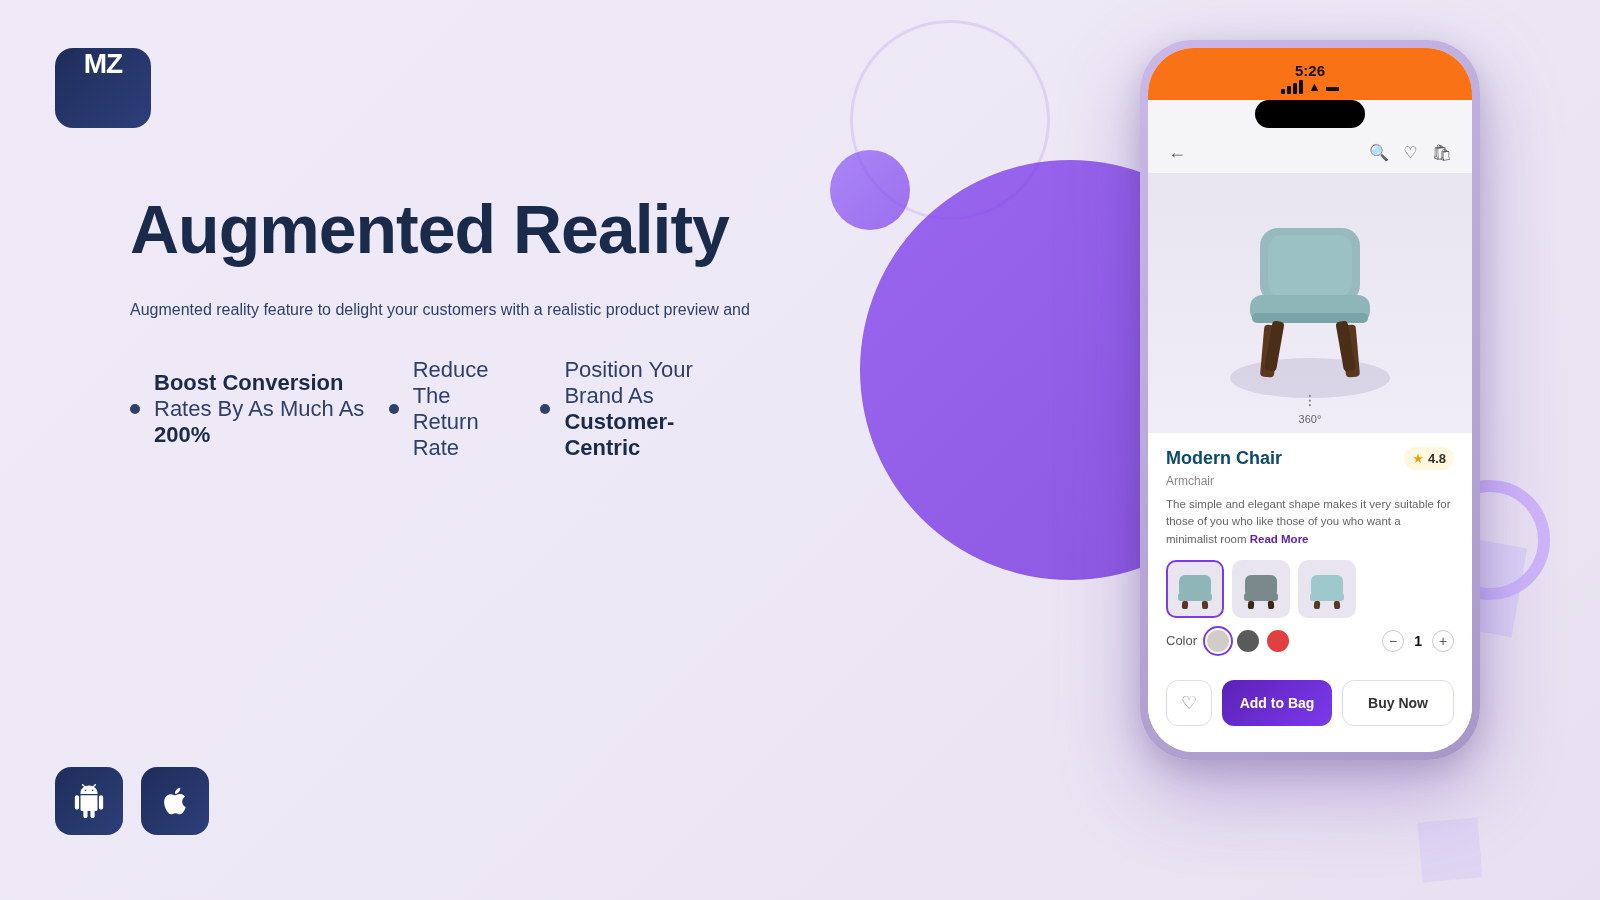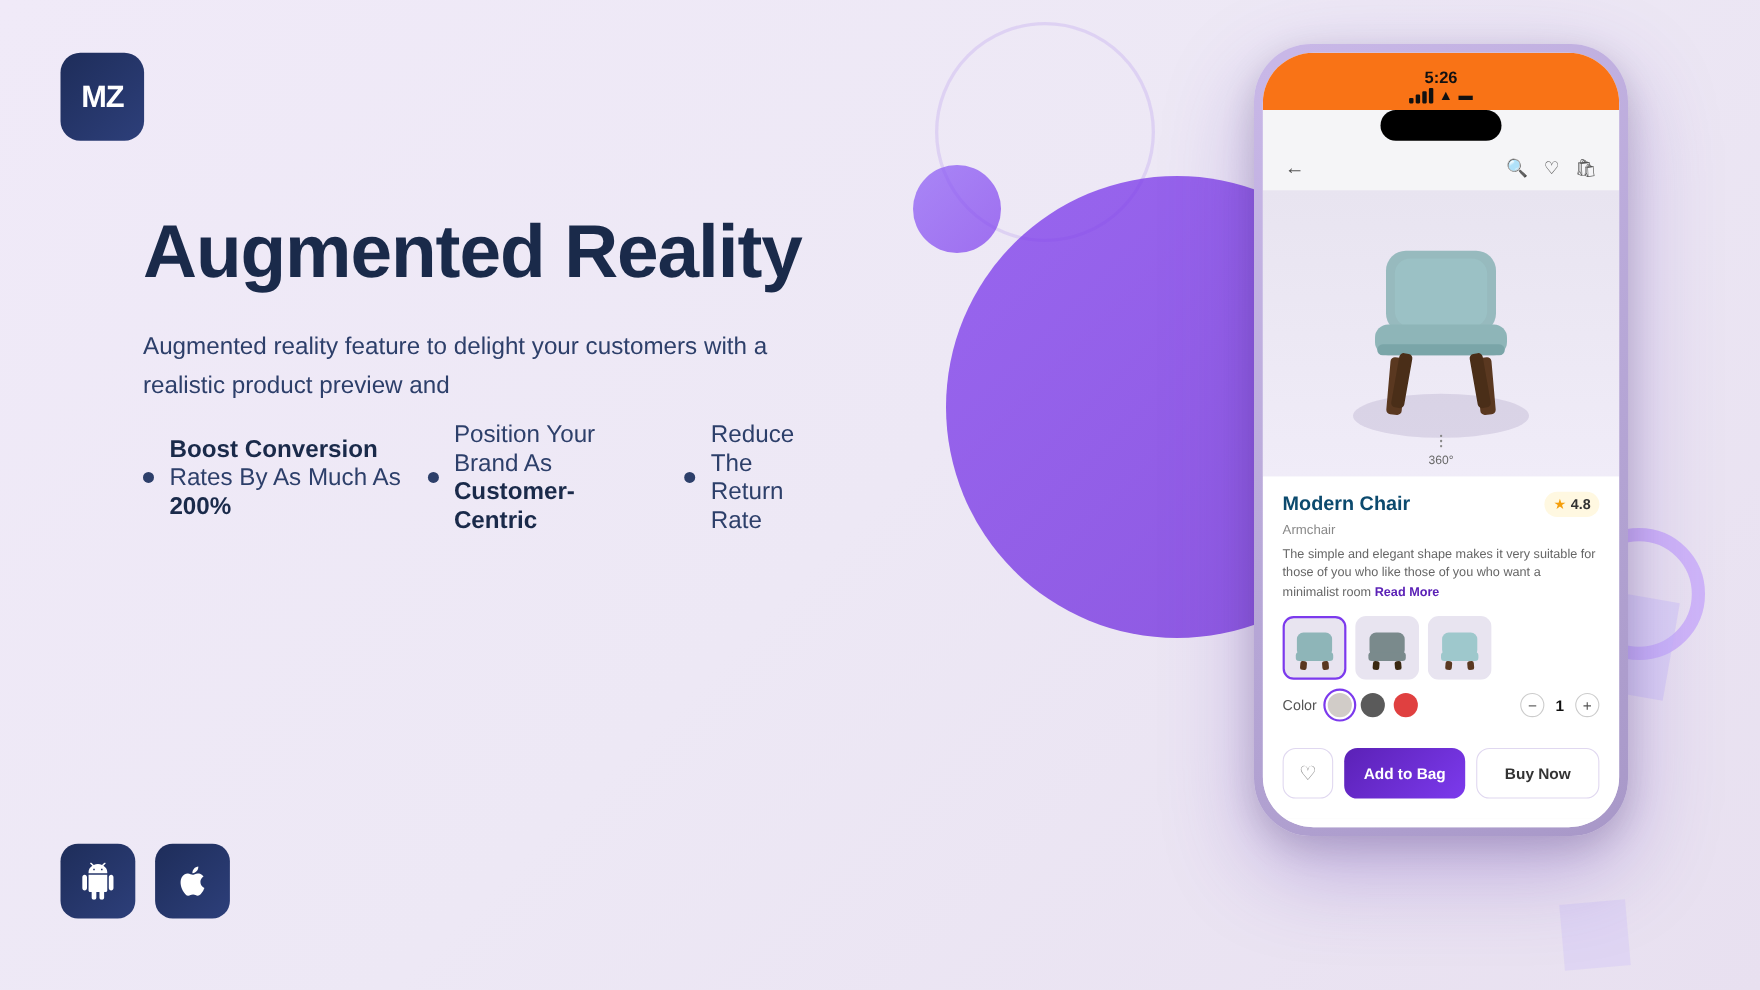--- a/index.html
+++ b/index.html
@@ -81,26 +81,26 @@
     }
 
     
     .logo-container {
       position: absolute;
       top: 48px;
       left: 55px;
       z-index: 10;
     }
     .logo-box {
-      width: 76px;
+      width: 96px;
       height: 80px;
       background: linear-gradient(135deg, #1e2d5a 0%, #2d3f7a 100%);
       border-radius: 18px;
       display: flex;
-      align-items: center;
+      align-items: flex-start;
       justify-content: center;
     }
     .logo-text {
       color: white;
       font-size: 28px;
       font-weight: 900;
       letter-spacing: -1px;
     }
 
     
@@ -113,24 +113,24 @@
     }
     .main-title {
       font-size: 68px;
       font-weight: 900;
       color: #1a2a4a;
       line-height: 1.1;
       margin-bottom: 30px;
       letter-spacing: -1px;
     }
     .subtitle {
-      font-size: 22px;
+      font-size: 16px;
       color: #2d3f6a;
       line-height: 1.6;
-      margin-bottom: 15px;
+      margin-bottom: 35px;
       font-weight: 400;
     }
     .bullet-list {
       list-style: none;
       display: flex;
       flex-direction: row;
       gap: 24px;
     }
     .bullet-item {
       display: flex;
@@ -488,28 +488,28 @@
     <li class="bullet-item">
       <span class="bullet-dot"></span>
       <span>
         <span class="bold-text">Boost Conversion</span>
         <span> Rates By As Much As </span>
         <span class="bold-text">200%</span>
       </span>
     </li>
     <li class="bullet-item">
       <span class="bullet-dot"></span>
+      <span>Reduce The Return Rate</span>
+    </li>
+    <li class="bullet-item">
+      <span class="bullet-dot"></span>
       <span>
         <span>Position Your Brand As </span>
         <span class="bold-text">Customer-Centric</span>
       </span>
-    </li>
-    <li class="bullet-item">
-      <span class="bullet-dot"></span>
-      <span>Reduce The Return Rate</span>
     </li>
   </ul>
 </div>
 
 <div class="platform-icons">
   <div class="platform-icon">
     <svg width="34" height="34" viewBox="0 0 24 24" fill="white">
       <path d="M6 18c0 .55.45 1 1 1h1v3.5c0 .83.67 1.5 1.5 1.5s1.5-.67 1.5-1.5V19h2v3.5c0 .83.67 1.5 1.5 1.5s1.5-.67 1.5-1.5V19h1c.55 0 1-.45 1-1V8H6v10zM3.5 8C2.67 8 2 8.67 2 9.5v7c0 .83.67 1.5 1.5 1.5S5 17.33 5 16.5v-7C5 8.67 4.33 8 3.5 8zm17 0c-.83 0-1.5.67-1.5 1.5v7c0 .83.67 1.5 1.5 1.5s1.5-.67 1.5-1.5v-7c0-.83-.67-1.5-1.5-1.5zm-4.97-5.84l1.3-1.3c.2-.2.2-.51 0-.71-.2-.2-.51-.2-.71 0l-1.48 1.48C13.85 1.23 12.95 1 12 1c-.96 0-1.86.23-2.66.63L7.85.15c-.2-.2-.51-.2-.71 0-.2.2-.2.51 0 .71l1.31 1.31C7.08 3.04 6 4.43 6 6.1V7h12v-.9c0-1.67-1.08-3.06-2.47-3.94zM10 5H9V4h1v1zm5 0h-1V4h1v1z"></path>
     </svg>
   </div>

